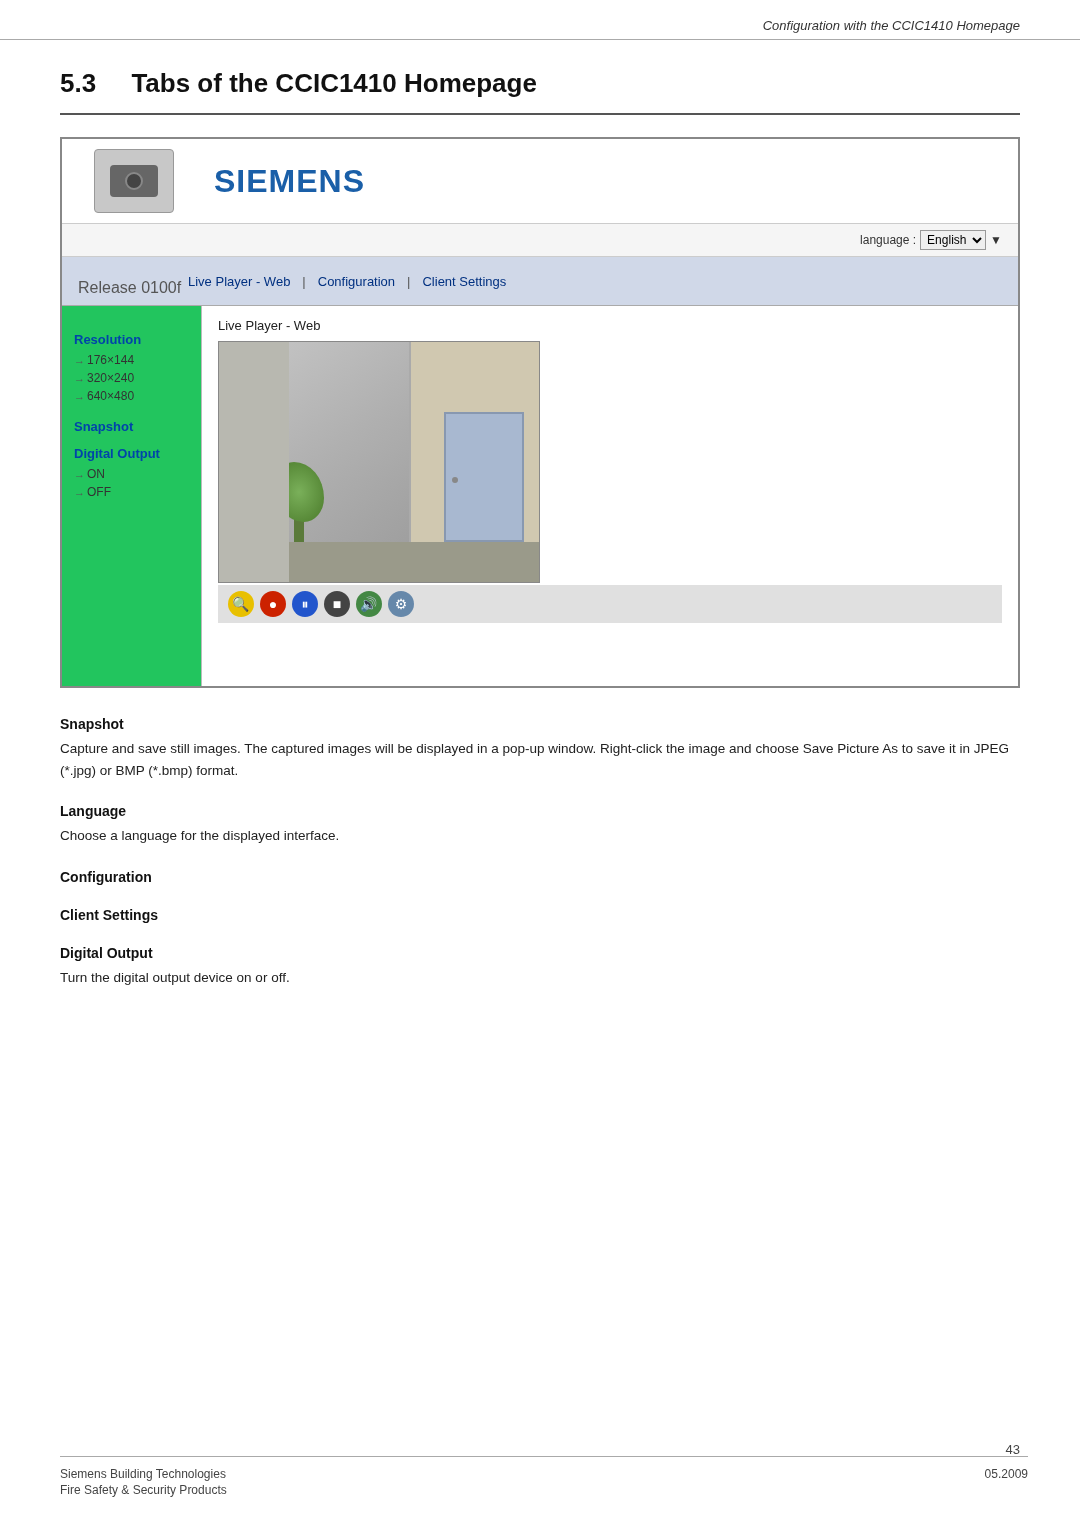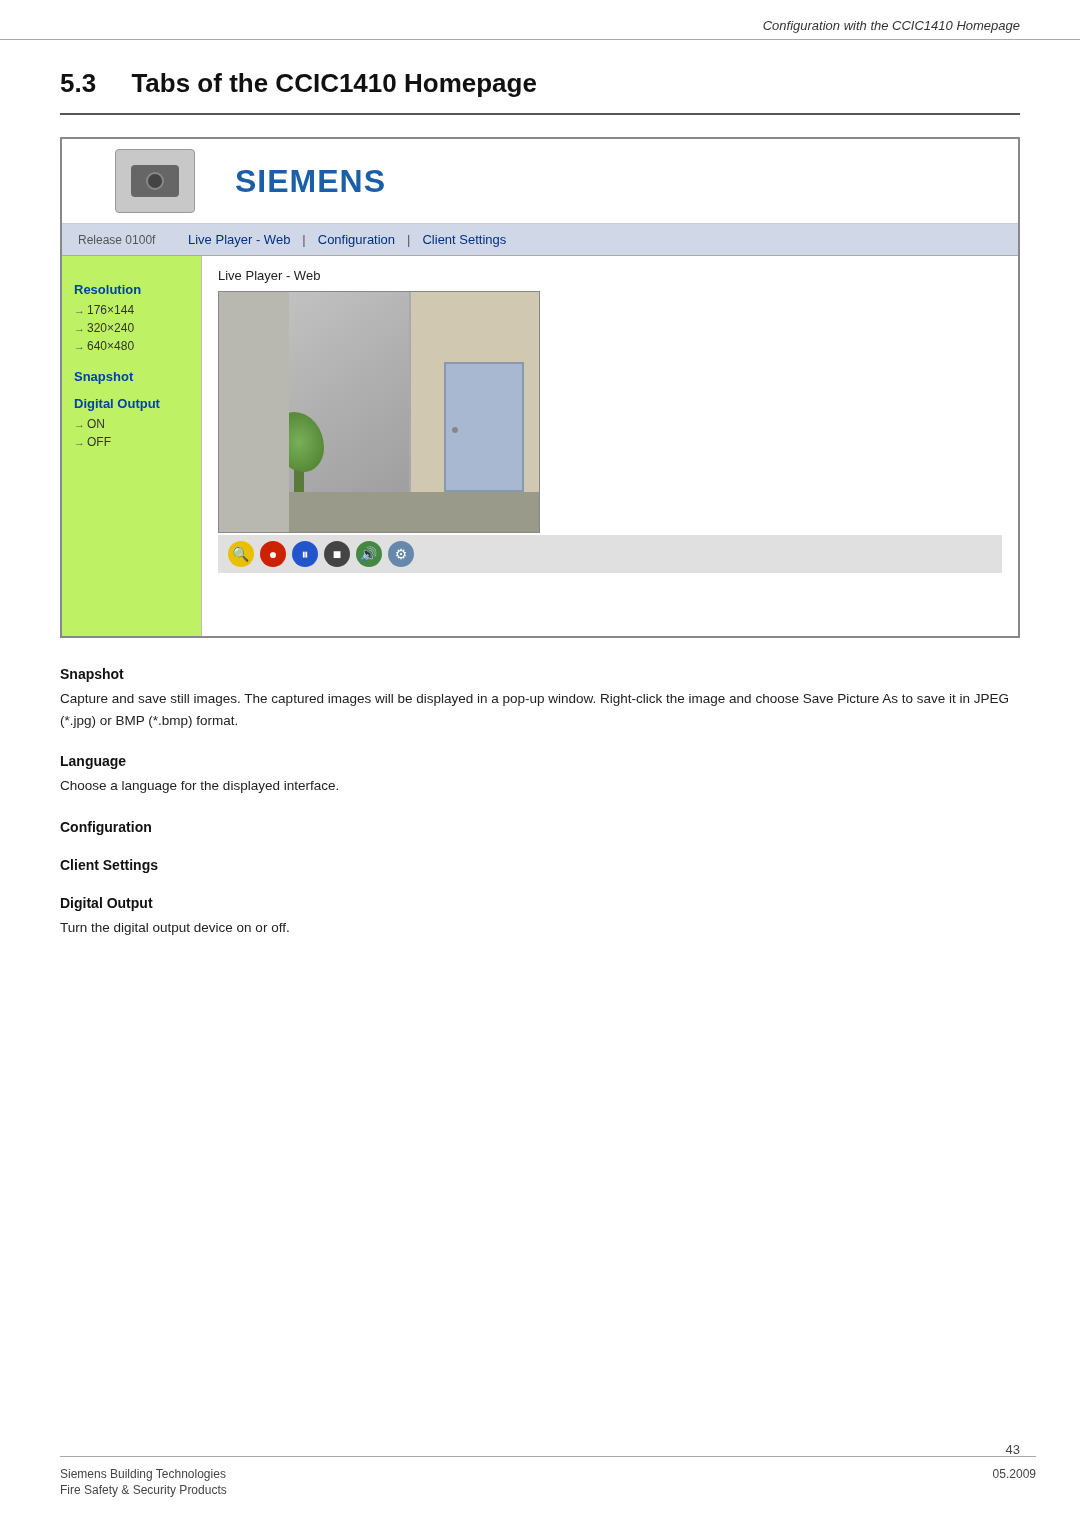--- a/index.html
+++ b/index.html
@@ -48,21 +48,21 @@
       margin-bottom: 28px;
       background: #e8e8e8;
     }
 
     
     .siemens-header {
       display: flex;
       align-items: center;
       background: #fff;
       border-bottom: 1px solid #ccc;
-      padding: 10px 33px;
+      padding: 10px 12px;
       min-height: 80px;
     }
 
     .siemens-logo-area {
       width: 120px;
       display: flex;
       align-items: center;
       justify-content: center;
     }
 
@@ -137,21 +137,22 @@
       font-size: 13px;
       color: #003080;
       display: flex;
       align-items: center;
       gap: 0;
     }
 
     .nav-bar .release-label {
       width: 110px;
       color: #555;
-      font-size: 12px;
+      font-size: 16px;
+      margin-top: 14px;
     }
 
     .nav-links {
       display: flex;
       align-items: center;
       gap: 8px;
       color: #003080;
     }
 
     .nav-links a {
@@ -167,21 +168,21 @@
 
     
     .ui-content {
       display: flex;
       background: #f0f0f0;
     }
 
     
     .ui-sidebar {
       width: 140px;
-      background: #bef264;
+      background: #22c55e;
       padding: 16px 12px;
       border-right: 1px solid #bbb;
       min-height: 380px;
     }
 
     .sidebar-section-label {
       color: #0044aa;
       font-weight: bold;
       font-size: 13px;
       margin-bottom: 4px;
@@ -294,21 +295,21 @@
 
     .desc-body b {
       font-weight: normal;
     }
 
     
     .page-footer {
       position: absolute;
       bottom: 30px;
       left: 60px;
-      right: 44px;
+      right: 52px;
       border-top: 1px solid #aaa;
       padding-top: 10px;
       display: flex;
       justify-content: space-between;
       align-items: flex-start;
       font-size: 12px;
       color: #444;
     }
 
     .footer-left {
@@ -356,20 +357,25 @@
           <div class="camera-body">
             <div class="camera-lens"></div>
           </div>
         </div>
       </div>
       <div class="siemens-brand-area">
         <div class="siemens-brand-name">SIEMENS</div>
       </div>
     </div>
 
+    <div class="language-row">
+      <span>language :</span>
+      <select class="language-select"><option>English</option></select>
+      <span>▼</span>
+    </div>
 
     <div class="nav-bar">
       <div class="release-label">Release 0100f</div>
       <div class="nav-links">
         <a href="#">Live Player - Web</a>
         <span class="nav-separator">|</span>
         <a href="#">Configuration</a>
         <span class="nav-separator">|</span>
         <a href="#">Client Settings</a>
       </div>

